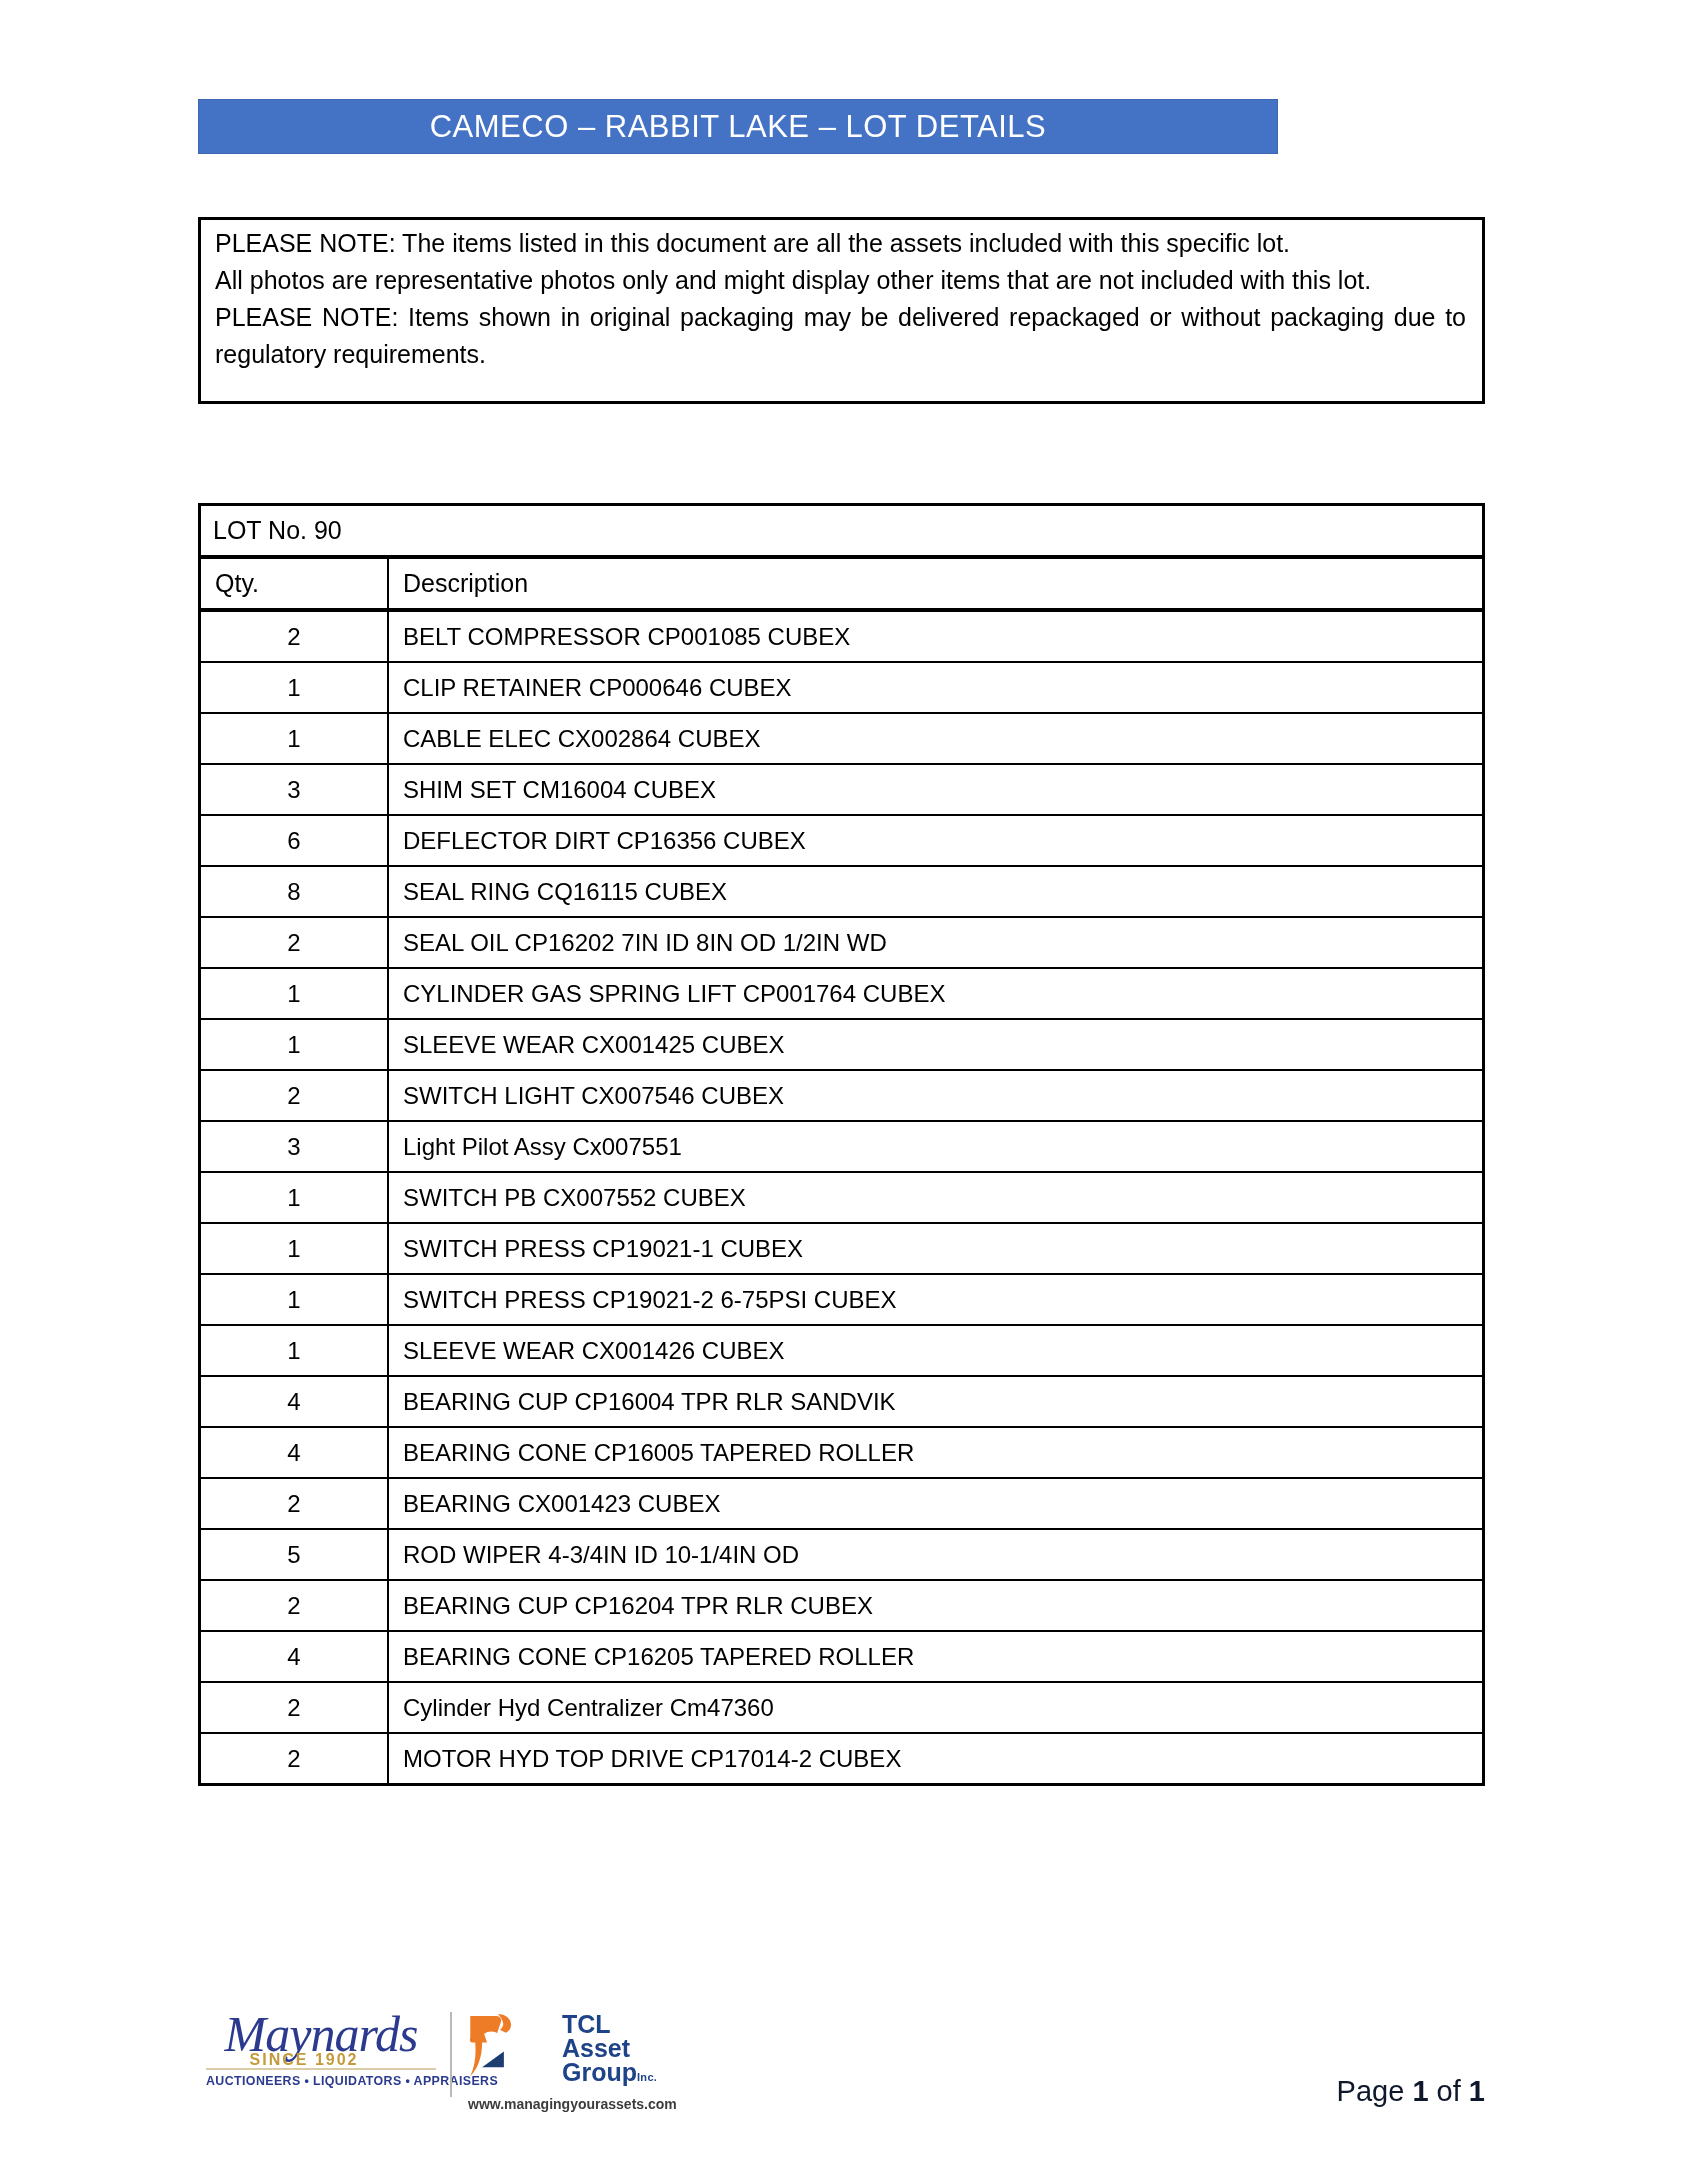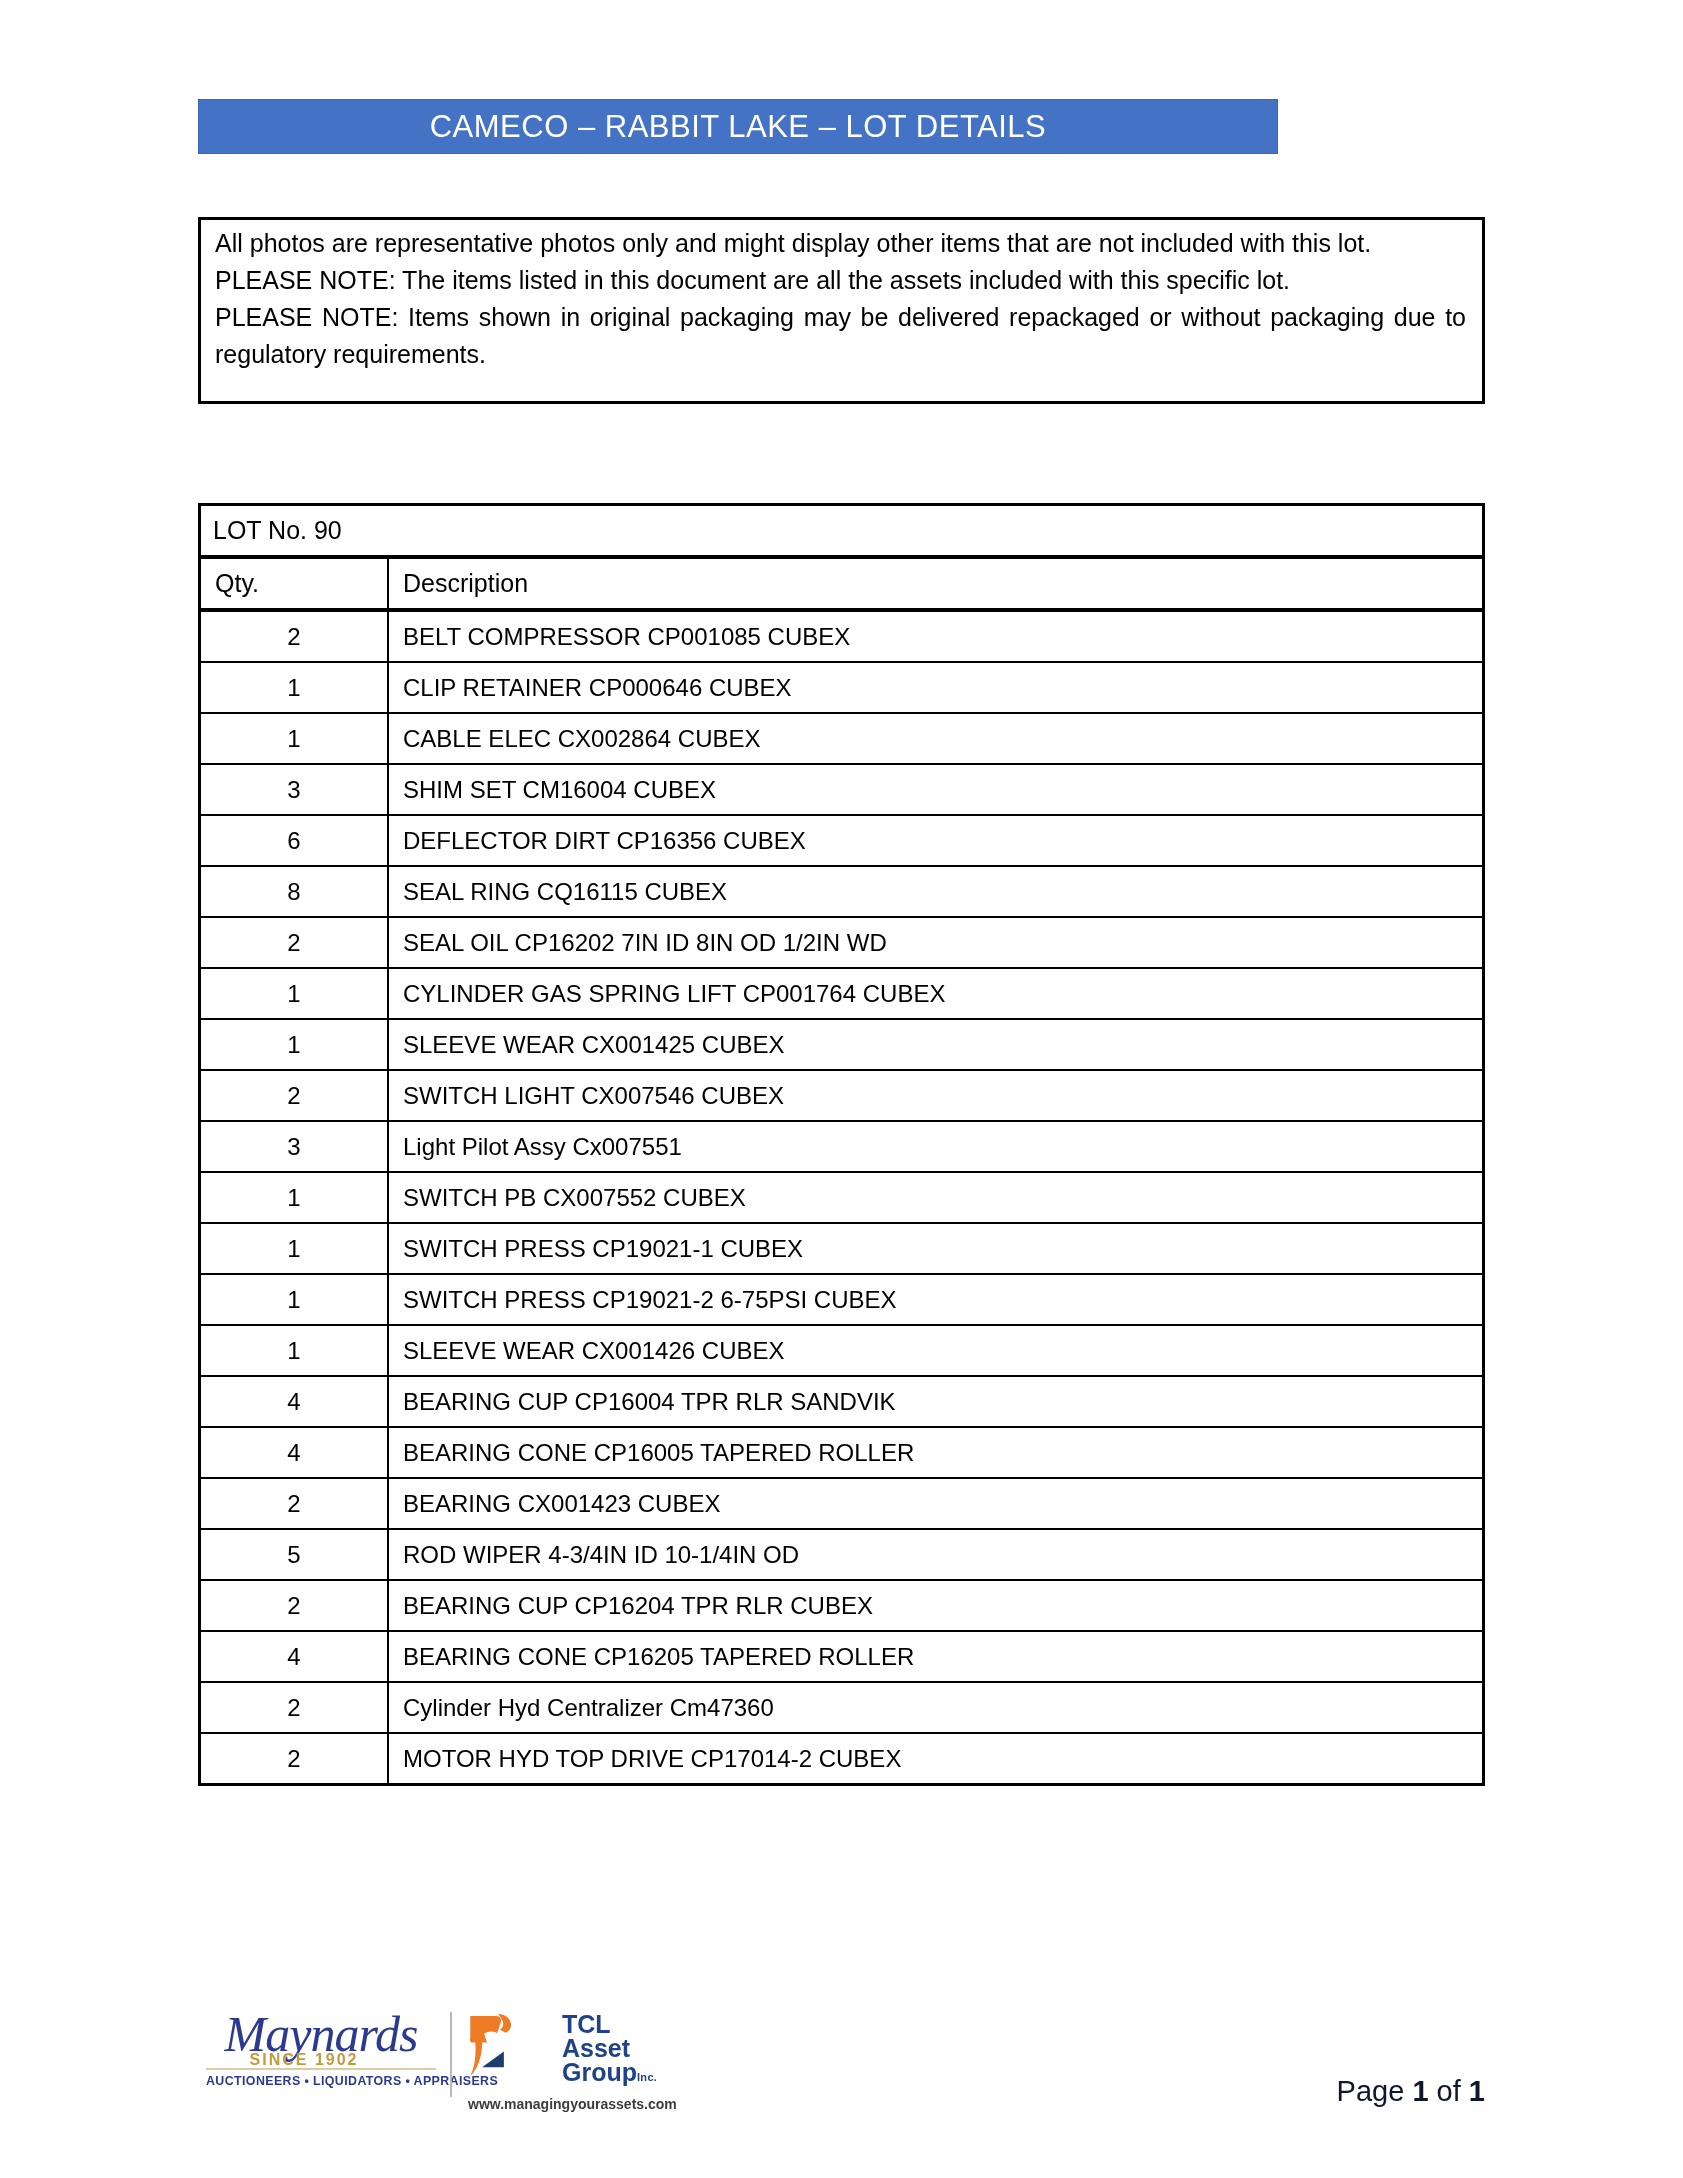--- a/index.html
+++ b/index.html
@@ -77,22 +77,22 @@
 </head>
 <body>
 
 <div class="page">
 
   <div class="title-bar">
     <span class="title-text">CAMECO – RABBIT LAKE – LOT DETAILS</span>
   </div>
 
   <div class="notice-box">
+    <p>PLEASE NOTE: The items listed in this document are all the assets included with this specific lot.</p>
     <p>All photos are representative photos only and might display other items that are not included with this lot.</p>
-    <p>PLEASE NOTE: The items listed in this document are all the assets included with this specific lot.</p>
     <p class="justify">PLEASE NOTE: Items shown in original packaging may be delivered repackaged or without packaging due to regulatory requirements.</p>
   </div>
 
   <table class="lot-table">
     <tbody>
       <tr class="lot-row">
         <td colspan="2">LOT No. 90</td>
       </tr>
       <tr class="head-row">
         <td class="qty-col head-qty">Qty.</td>

